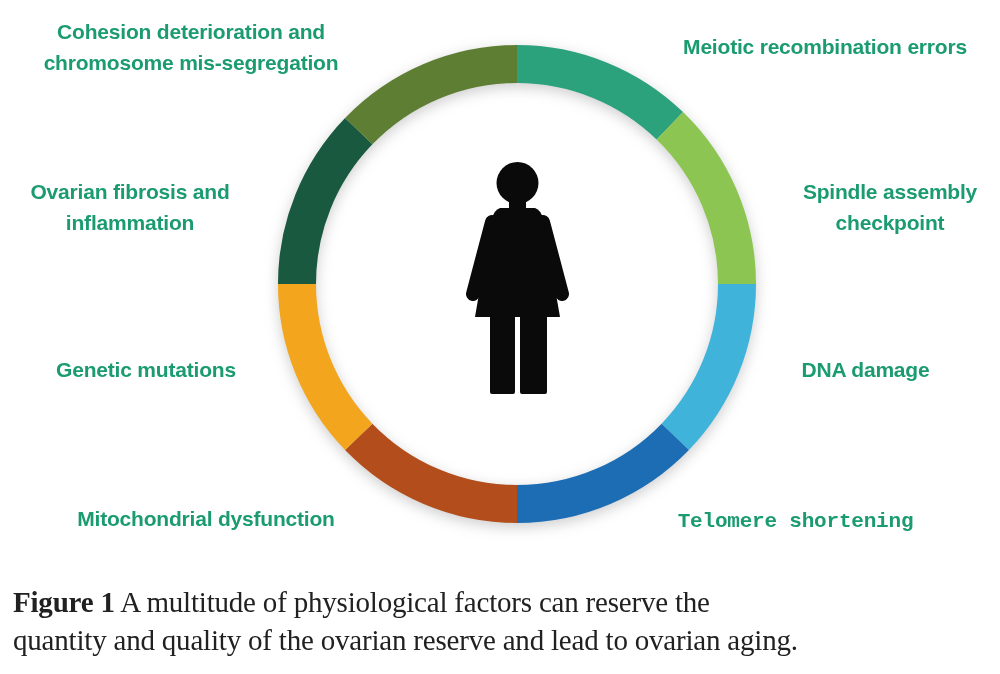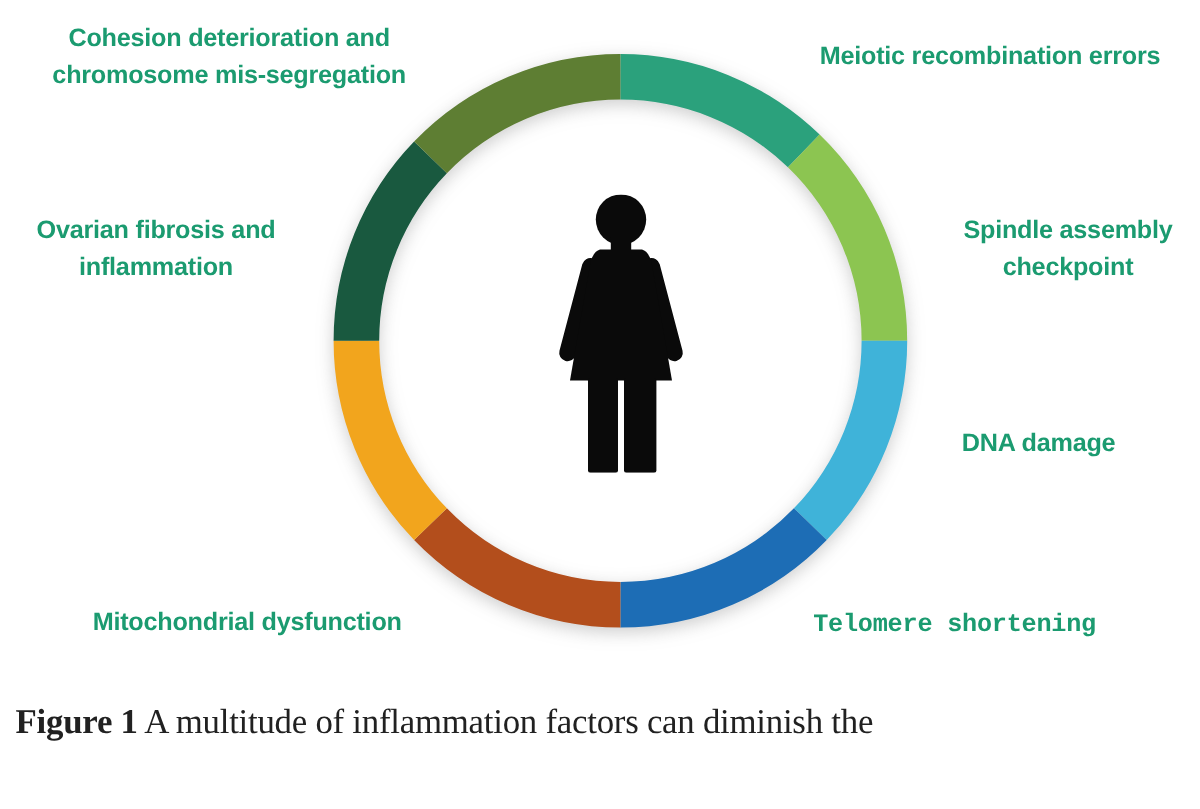--- a/index.html
+++ b/index.html
@@ -77,26 +77,28 @@
   </svg>
 
   <div class="factor-label pos-cohesion">Cohesion deterioration and<br>chromosome mis-segregation</div>
 
   <div class="factor-label pos-meiotic">Meiotic recombination errors</div>
 
   <div class="factor-label pos-ovarian">Ovarian fibrosis and<br>inflammation</div>
 
   <div class="factor-label pos-spindle">Spindle assembly<br>checkpoint</div>
 
+  <div class="factor-label pos-genetic">Genetic mutations</div>
 
   <div class="factor-label pos-mitochondrial">Mitochondrial dysfunction</div>
 
   <div class="factor-label pos-dna">DNA damage</div>
 
   <div class="factor-label pos-telomere">Telomere shortening</div>
 
   <div class="caption">
     <span class="fig-label">Figure 1</span>
-    <span>A multitude of inflammation factors can diminish the</span>
+    <span>A multitude of physiological factors can reserve the</span>
     <br>
+    <span>quantity and quality of the ovarian reserve and lead to ovarian aging.</span>
   </div>
 
 </div>
 
 </body></html>

